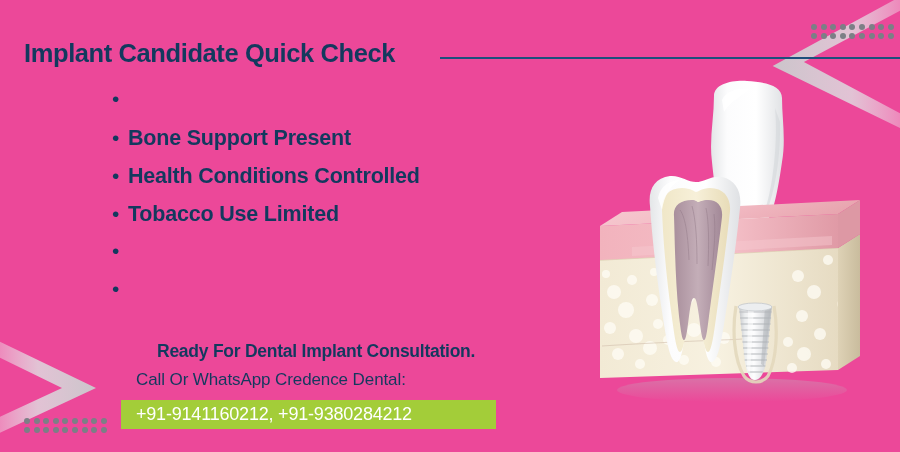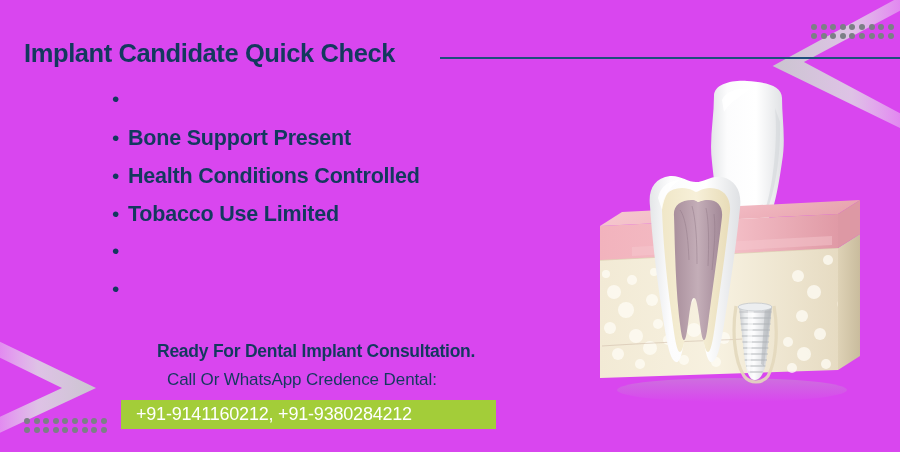--- a/index.html
+++ b/index.html
@@ -5,21 +5,21 @@
   html,body{margin:0;padding:0;}
   body{
     width:900px;height:452px;
     background:#ffffff;
     font-family:"Liberation Sans", sans-serif;
     overflow:hidden;
   }
   #canvas{
     position:relative;
     width:900px;height:452px;
-    background:#d946ef;
+    background:#ec4899;
     overflow:hidden;
   }
 
   
   .chev{position:absolute;pointer-events:none;}
   .chev svg{display:block;}
 
   
   .dotgrid{position:absolute;display:grid;grid-template-columns:repeat(9,1fr);
            grid-auto-rows:6px;column-gap:3.6px;row-gap:3px;}
@@ -49,21 +49,21 @@
   }
 
   
   #cta{position:absolute;left:136px;top:340px;}
   #cta-head{
     font-size:17.5px;font-weight:700;color:#13395e;letter-spacing:-0.25px;
     white-space:nowrap;line-height:1.35;margin-left:21px;
   }
   #cta-sub{
     font-size:17px;font-weight:400;color:#13395e;letter-spacing:-0.1px;
-    white-space:nowrap;line-height:1.45;margin-top:4px;margin-left:31px;
+    white-space:nowrap;line-height:1.45;margin-top:4px;
   }
   #phone-bar{
     position:absolute;left:121px;top:400px;width:375px;height:29px;
     background:#a3cd39;
   }
   #phone-text{
     position:absolute;left:136px;top:403px;
     font-size:18px;font-weight:400;color:#ffffff;letter-spacing:-0.2px;
     white-space:nowrap;line-height:23px;
   }

